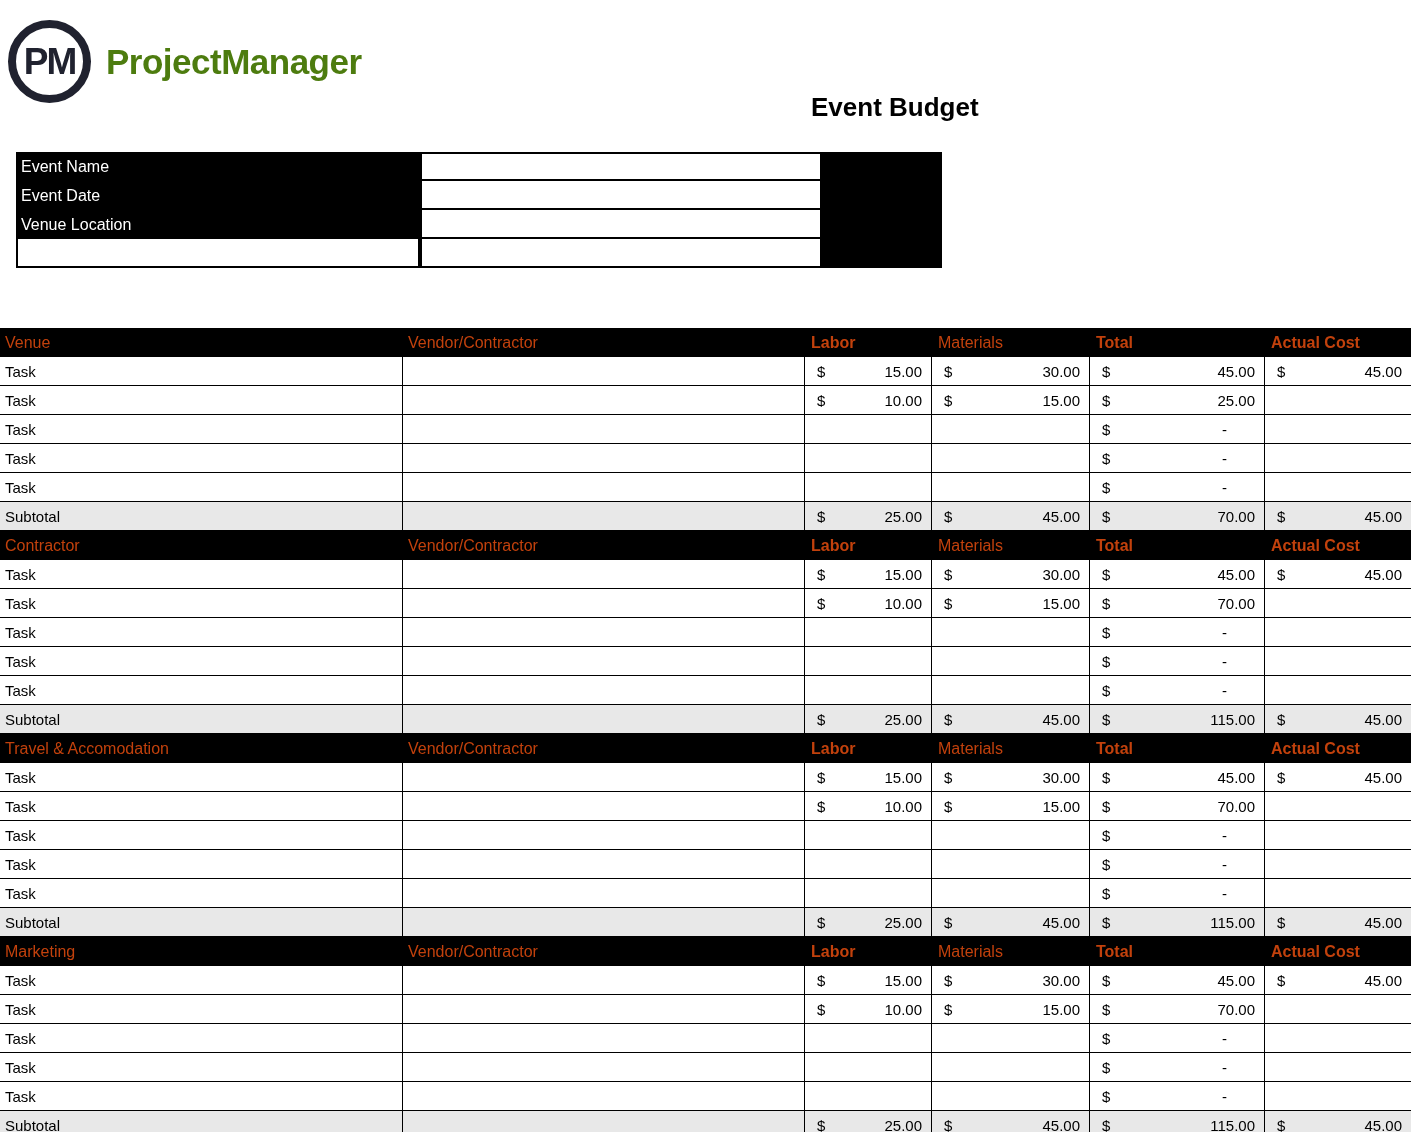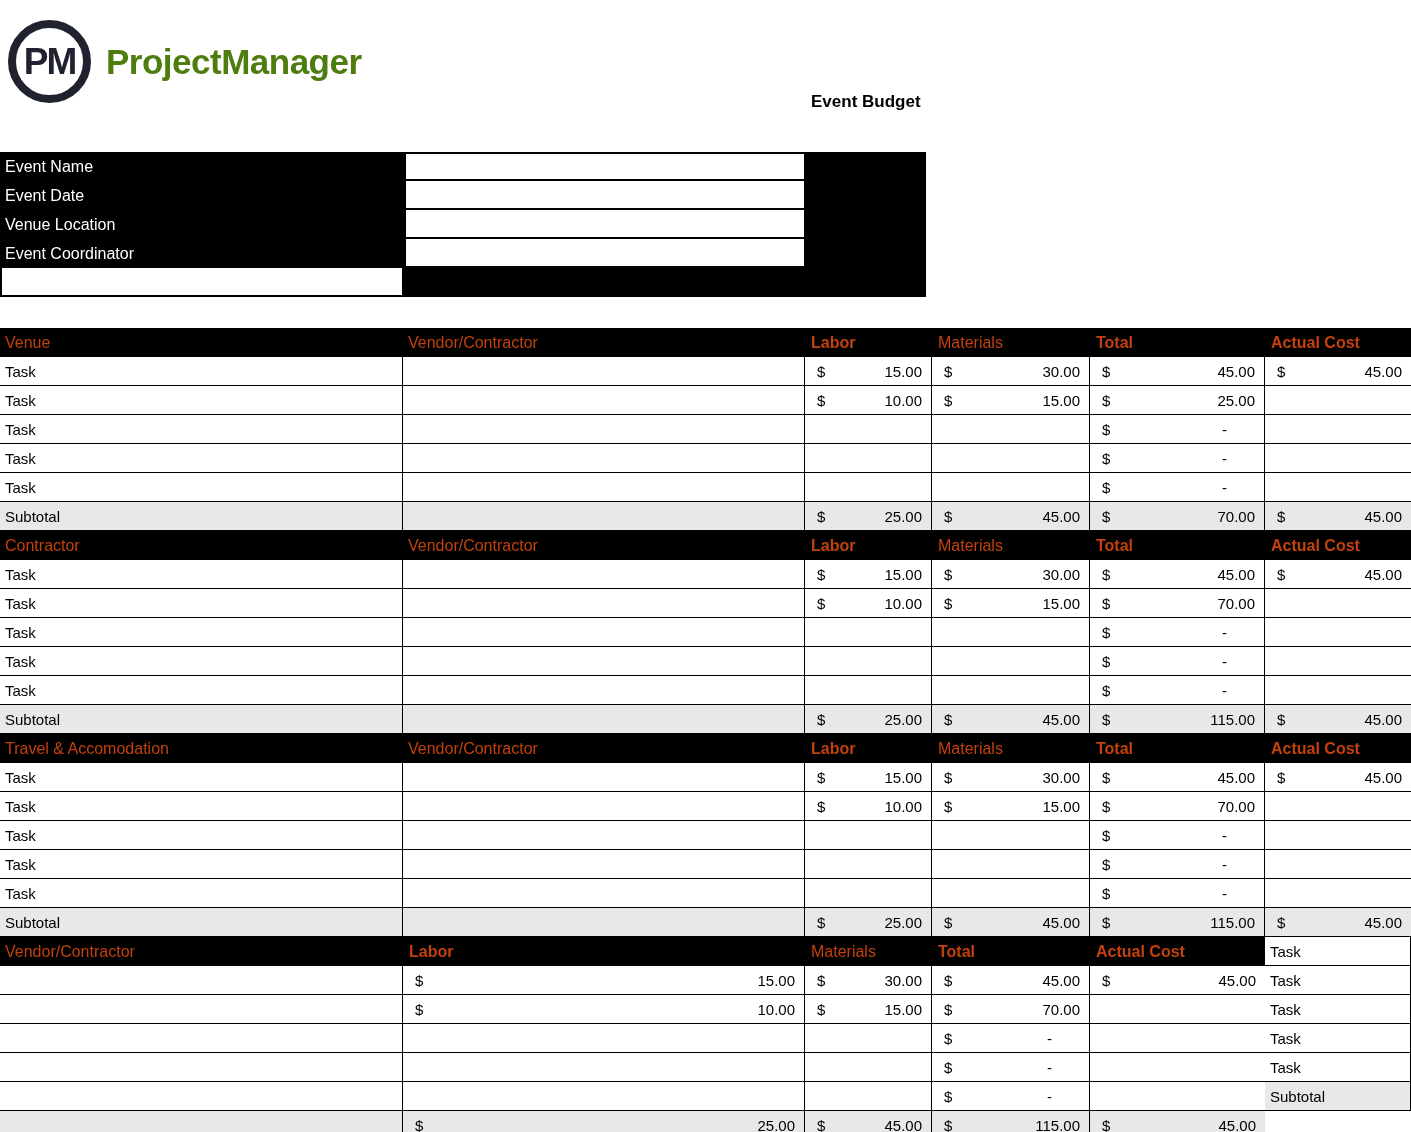--- a/index.html
+++ b/index.html
@@ -24,26 +24,26 @@
     color: #20222f; font-weight: 700; font-size: 37px; letter-spacing: -2px;
   }
   .wordmark {
     margin-left: 15px;
     font-size: 35px; font-weight: 700; color: #4d7c0f; letter-spacing: -0.5px;
   }
 
   
   #page-title {
     position: absolute; left: 811px; top: 92px;
-    font-size: 17px; font-weight: 700;
+    font-size: 26px; font-weight: 700;
   }
 
   
   #event-info {
-    position: absolute; left: 0; top: 152px;
+    position: absolute; left: 16px; top: 152px;
     width: 926px; background: #000;
     display: grid;
     grid-template-columns: 404px 402px;
     grid-auto-rows: 29px;
   }
   .ei-label {
     color: #fff; font-size: 16px;
     display: flex; align-items: center;
     padding-left: 5px;
   }
@@ -95,21 +95,20 @@
 
 <div id="page-title">Event Budget</div>
 
 <div id="event-info">
   <div class="ei-label">Event Name</div>
   <div class="ei-value ei-row-first-v" style="border-top:2px solid #000"></div>
   <div class="ei-label">Event Date</div>
   <div class="ei-value"></div>
   <div class="ei-label">Venue Location</div>
   <div class="ei-value"></div>
-  <div class="ei-label">Event Coordinator</div>
   <div class="ei-value"></div>
   <div class="ei-value"></div>
 </div>
 
 <div id="budget-table">
     <div class="hc">Venue</div>
     <div class="hc">Vendor/Contractor</div>
     <div class="hc money-h bold">Labor</div>
     <div class="hc money-h">Materials</div>
     <div class="hc money-h bold">Total</div>
@@ -353,20 +352,21 @@
       <span class="amt">45.00</span>
     </div>
     <div class="c sub money">
       <span class="cur">$</span>
       <span class="amt">115.00</span>
     </div>
     <div class="c sub last money">
       <span class="cur">$</span>
       <span class="amt">45.00</span>
     </div>
+    <div class="hc">Marketing</div>
     <div class="hc">Vendor/Contractor</div>
     <div class="hc money-h bold">Labor</div>
     <div class="hc money-h">Materials</div>
     <div class="hc money-h bold">Total</div>
     <div class="hc money-h bold">Actual Cost</div>
     <div class="c label">Task</div>
     <div class="c"></div>
     <div class="c money">
       <span class="cur">$</span>
       <span class="amt">15.00</span>

